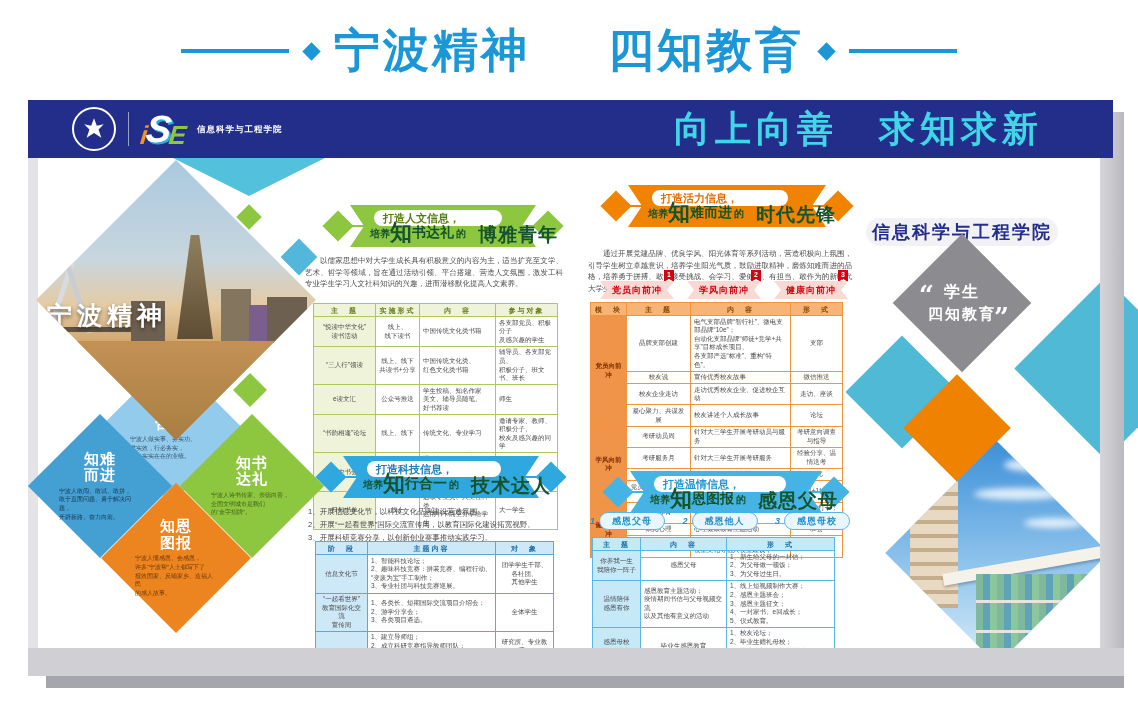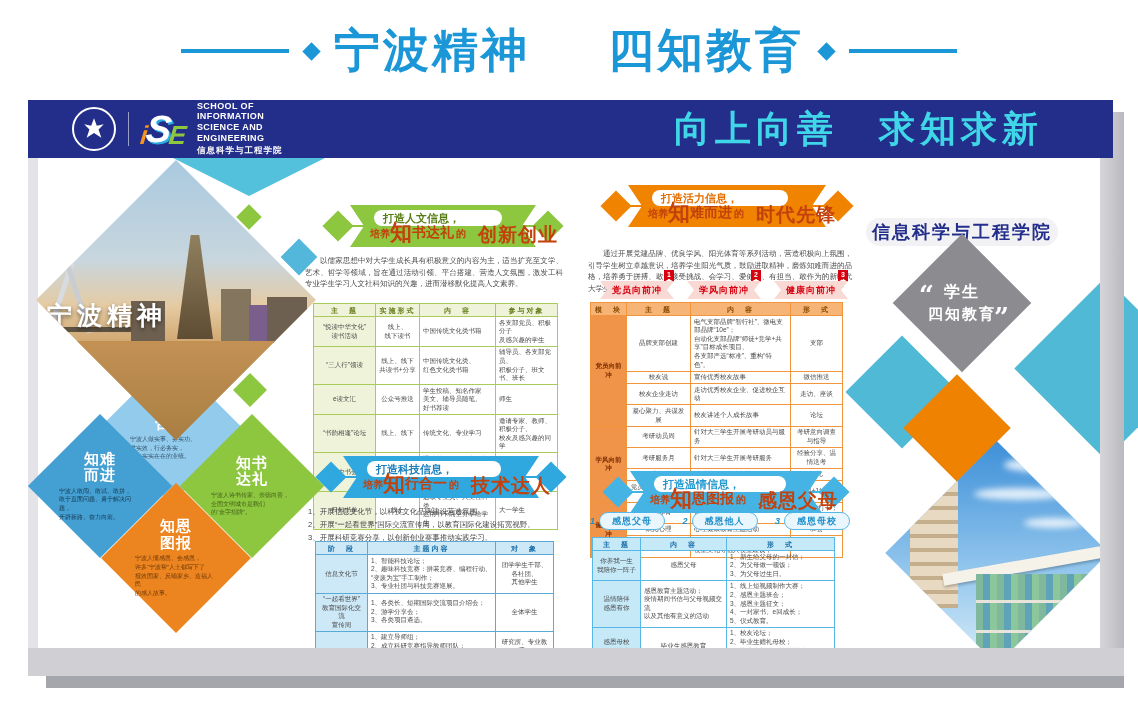--- a/index.html
+++ b/index.html
@@ -63,21 +63,21 @@
   
   .banner{position:absolute;z-index:8;}
   .banner .b-line{position:absolute;left:-22px;right:-22px;top:50%;height:2px;margin-top:-1px;}
   .banner .b-d{position:absolute;width:22px;height:22px;top:50%;transform:translate(-50%,-50%) rotate(45deg);}
   .banner .b-d.l{left:-12px;}
   .banner .b-d.r{left:calc(100% + 12px);}
   .banner .b-body{position:absolute;inset:0;
      clip-path:polygon(0 0,100% 0,calc(100% - 14px) 50%,100% 100%,0 100%,14px 50%);}
   .banner .b-white{position:absolute;left:24px;top:5px;width:64%;height:16px;background:#fff;
      border-radius:8px;display:flex;align-items:center;padding-left:9px;font-size:11px;font-weight:900;}
-  .banner .b-l2{position:absolute;left:20px;bottom:3px;display:flex;align-items:flex-end;color:#c2410c;white-space:nowrap;}
+  .banner .b-l2{position:absolute;left:20px;bottom:3px;display:flex;align-items:flex-end;color:#14532d;white-space:nowrap;}
   .b-pre,.b-de{font-size:10px;font-weight:700;padding-bottom:3px;}
   .b-de{margin:0 2px;}
   .b-know{font-size:22px;font-weight:900;line-height:1;}
   .b-rest{font-size:14px;font-weight:900;padding-bottom:2px;}
   .b-result{font-size:19px;font-weight:900;line-height:1;letter-spacing:1px;margin-left:10px;}
   .bn-green  .b-line,.bn-green  .b-d,.bn-green  .b-body{background:#8DC63F;}
   .bn-green  .b-white{color:#567D15;}
   .bn-blue   .b-line,.bn-blue   .b-d,.bn-blue   .b-body{background:#2FA8DF;}
   .bn-blue   .b-white{color:#1B7FBE;align-items:center;}
   .bn-orange .b-line,.bn-orange .b-d,.bn-orange .b-body{background:#F08300;}
@@ -156,24 +156,20 @@
         <path d="M12 2 L14.6 9 L21 7.5 L16.2 12.4 L18.8 20 L12 15.6 L5.2 20 L7.8 12.4 L3 7.5 L9.4 9 Z" fill="#fff"></path>
       </svg>
     </div>
     <div class="hdr-div"></div>
     <div class="ise">
       <span class="ise-i">i</span>
       <span class="ise-s">S</span>
       <span class="ise-e">E</span>
     </div>
     <div class="school-text">
-      <div class="school-en">SCHOOL OF
-INFORMATION
-SCIENCE AND
-ENGINEERING</div>
       <div class="school-cn">信息科学与工程学院</div>
     </div>
     <div class="motto">向上向善　求知求新</div>
   </div>
 
   <div class="teal-tri"></div>
 
   <div class="dmd" style="left:119px;top:378px;width:104px;height:104px;background:#93CBEC;z-index:4;">
     <div class="dmd-in">
       <div class="sp-title">知行
@@ -240,21 +236,21 @@
     <div class="b-d r"></div>
     <div class="b-body"></div>
     <div class="b-white">
         <span>打造人文信息，</span>
       </div>
     <div class="b-l2">
       <span class="b-pre">培养</span>
       <span class="b-know">知</span>
       <span class="b-rest">书达礼</span>
       <span class="b-de">的</span>
-      <span class="b-result">创新创业</span>
+      <span class="b-result">博雅青年</span>
     </div>
   </div>
 
   <div class="para" style="left:305px;top:255px;width:258px;">以儒家思想中对大学生成长具有积极意义的内容为主，适当扩充至文学、艺术、哲学等领域，旨在通过活动引领、平台搭建、营造人文氛围，激发工科专业学生学习人文社科知识的兴趣，进而潜移默化提高人文素养。</div>
 
   <div class="tbl tg" style="left:313px;top:303px;width:244px;">
     <table>
       <colgroup>
           <col style="width:62px">
           <col style="width:44px">

